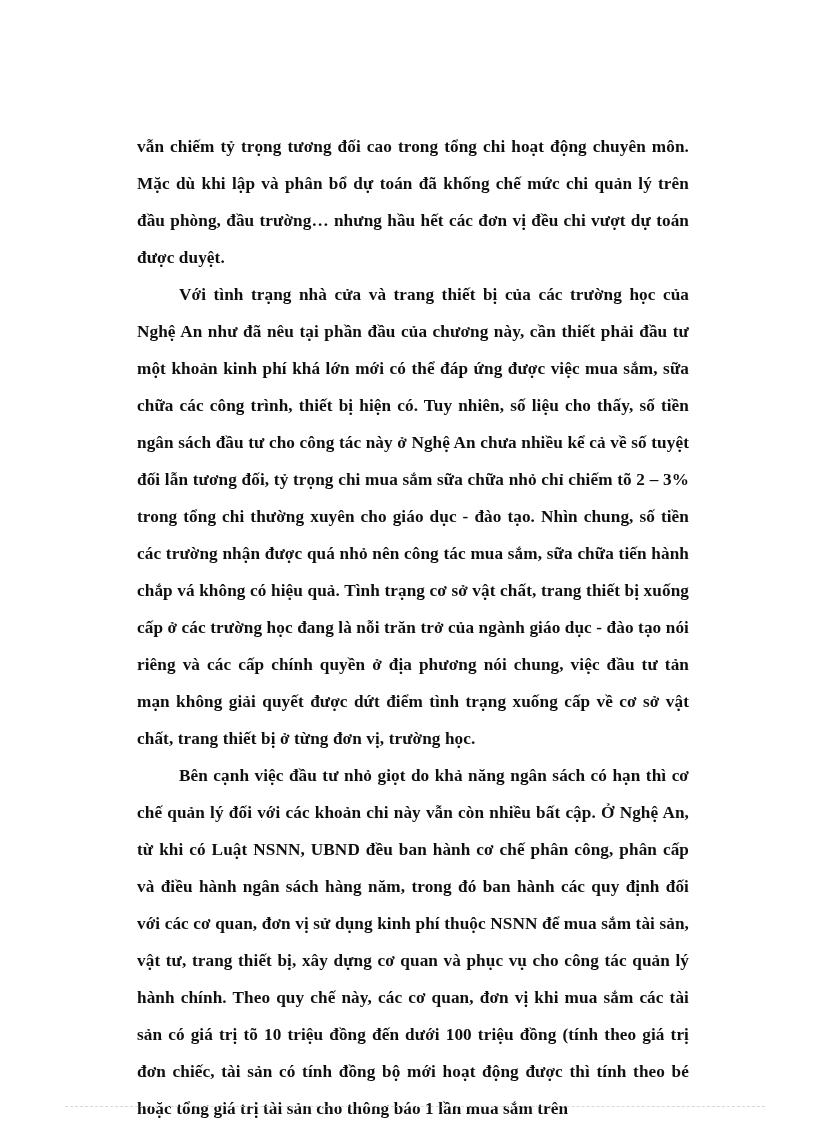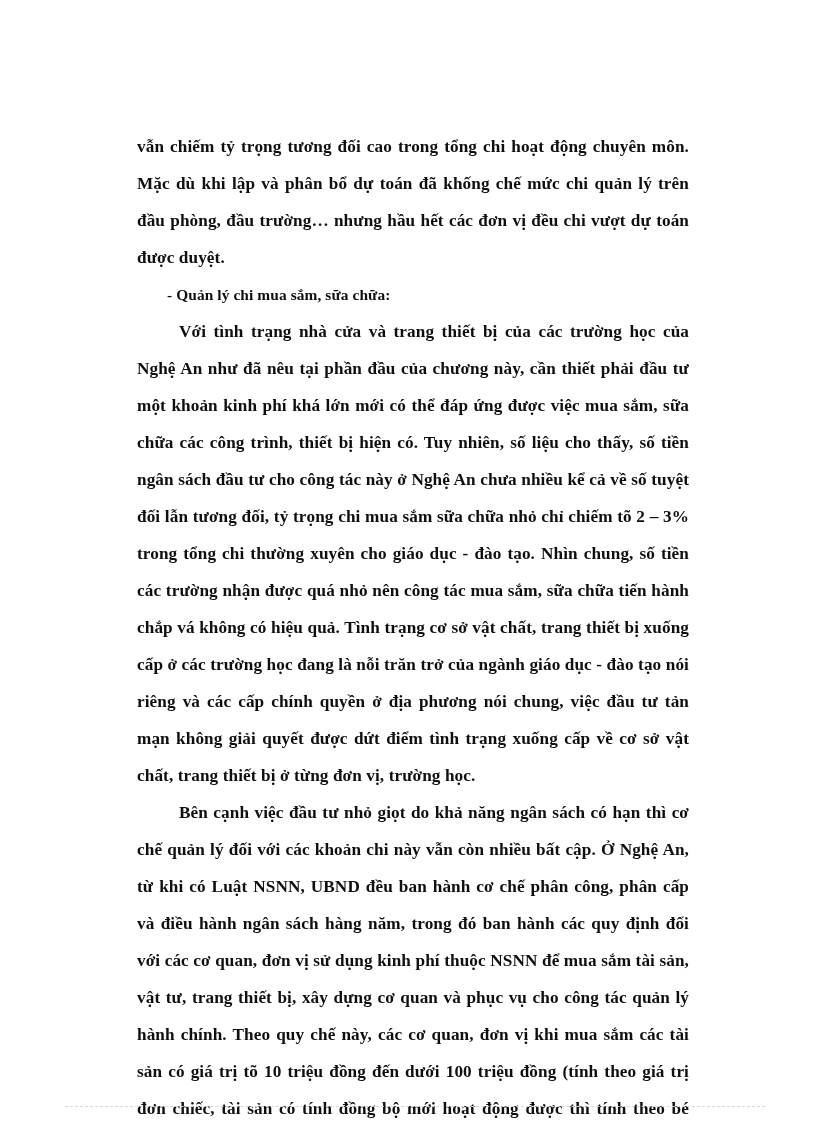--- a/index.html
+++ b/index.html
@@ -58,18 +58,17 @@
     height: 0;
     border-top: 1px dashed #d8d8d8;
   }
 </style>
 </head>
 <body>
 
 <div class="page">
   <div class="text-column">
     <p class="para no-indent">vẫn chiếm tỷ trọng tương đối cao trong tổng chi hoạt động chuyên môn. Mặc dù khi lập và phân bổ dự toán đã khống chế mức chi quản lý trên đầu phòng, đầu trường… nhưng hầu hết các đơn vị đều chi vượt dự toán được duyệt.</p>
-    <p class="para sub-item">- Quản lý chi mua sắm, sữa chữa:</p>
     <p class="para">Với tình trạng nhà cửa và trang thiết bị của các trường học của Nghệ An như đã nêu tại phần đầu của chương này, cần thiết phải đầu tư một khoản kinh phí khá lớn mới có thể đáp ứng được việc mua sắm, sữa chữa các công trình, thiết bị hiện có. Tuy nhiên, số liệu cho thấy, số tiền ngân sách đầu tư cho công tác này ở Nghệ An chưa nhiều kể cả về số tuyệt đối lẫn tương đối, tỷ trọng chi mua sắm sữa chữa nhỏ chỉ chiếm tõ 2 – 3% trong tổng chi thường xuyên cho giáo dục - đào tạo. Nhìn chung, số tiền các trường nhận được quá nhỏ nên công tác mua sắm, sữa chữa tiến hành chắp vá không có hiệu quả. Tình trạng cơ sở vật chất, trang thiết bị xuống cấp ở các trường học đang là nỗi trăn trở của ngành giáo dục - đào tạo nói riêng và các cấp chính quyền ở địa phương nói chung, việc đầu tư tản mạn không giải quyết được dứt điểm tình trạng xuống cấp về cơ sở vật chất, trang thiết bị ở từng đơn vị, trường học.</p>
     <p class="para">Bên cạnh việc đầu tư nhỏ giọt do khả năng ngân sách có hạn thì cơ chế quản lý đối với các khoản chi này vẫn còn nhiều bất cập. Ở Nghệ An, từ khi có Luật NSNN, UBND  đều ban hành cơ chế phân công, phân cấp và điều hành ngân sách hàng năm, trong đó ban hành các quy định đối với các cơ quan, đơn vị sử dụng kinh phí thuộc NSNN để mua sắm tài sản, vật tư, trang thiết bị, xây dựng cơ quan và phục vụ cho công tác quản lý hành chính. Theo quy chế này, các cơ quan, đơn vị khi mua sắm các tài sản có giá trị tõ 10 triệu đồng đến dưới 100 triệu đồng (tính theo giá trị đơn chiếc, tài sản có tính đồng bộ mới hoạt động được thì tính theo bé hoặc tổng giá trị tài sản cho thông báo 1 lần mua sắm trên</p>
   </div>
   <div class="footer-rule"></div>
 </div>
 
 </body></html>

